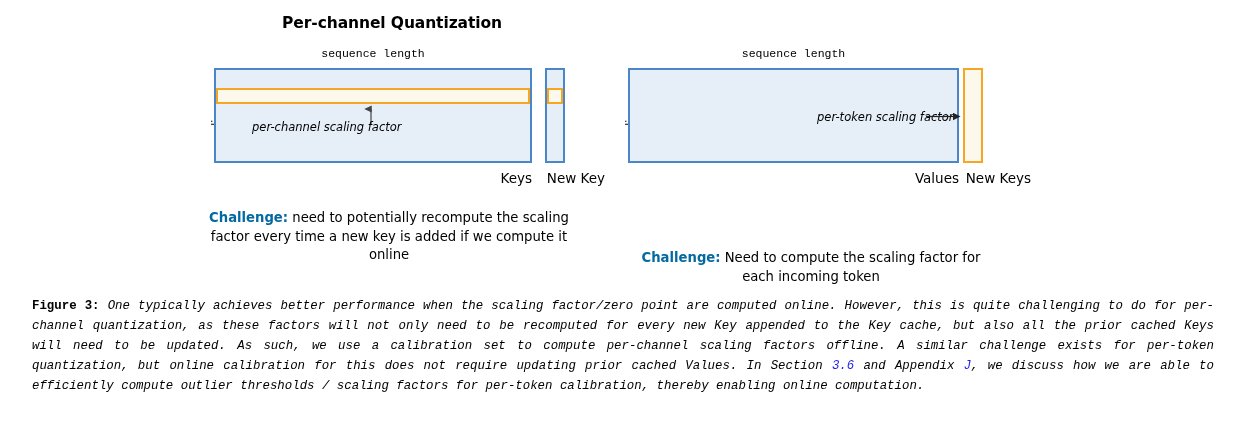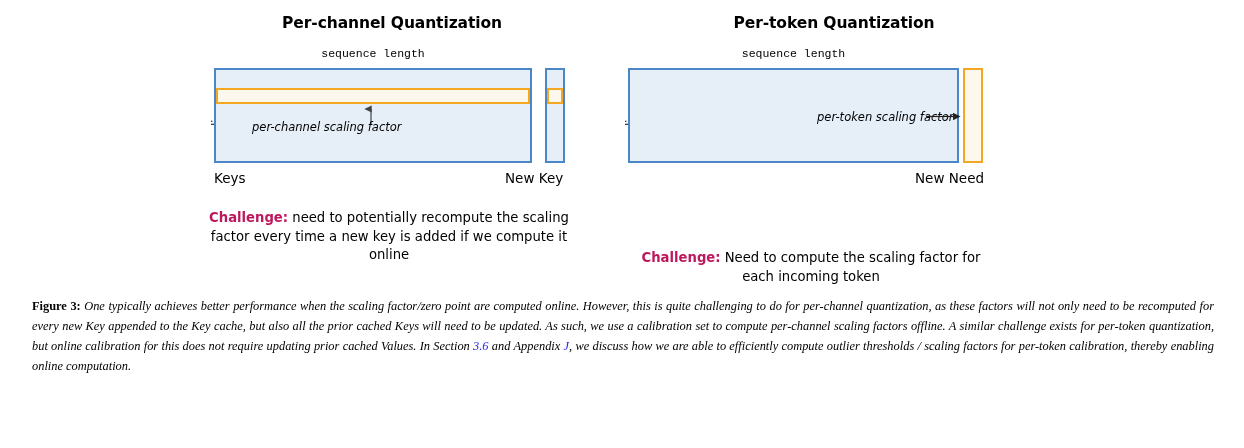--- a/index.html
+++ b/index.html
@@ -79,52 +79,52 @@
     position: absolute;
     box-sizing: border-box;
     border: 2px solid #f5a623;
     background: #fdf8ec;
   }
 
   .caption-under {
     position: absolute;
     font-size: 13.5px;
     white-space: nowrap;
-    text-align: left;
+    text-align: right;
   }
 
   .inner-note {
     position: absolute;
     font-size: 11.5px;
     font-style: italic;
     white-space: nowrap;
   }
 
   
   .arrow-svg { position: absolute; overflow: visible; }
 
   
   .challenge {
     position: absolute;
     text-align: center;
     font-size: 13.2px;
     line-height: 18.5px;
   }
   .challenge b {
-    color: #be185d;
+    color: #0369a1;
     font-weight: bold;
   }
 
   
   .fig-caption {
     position: absolute;
     left: 32px;
     top: 296px;
     width: 1182px;
-    font-family: Liberation Serif, serif;
+    font-family: Liberation Mono, monospace;
     font-size: 12.4px;
     line-height: 20px;
     font-style: italic;
     text-align: justify;
     color: #000;
   }
   .fig-caption .lead {
     font-style: normal;
     font-weight: bold;
   }
@@ -168,43 +168,43 @@
 
     <div class="caption-under" style="left:341px; top:170px; width:100px;">New Key</div>
 
     <div class="challenge" style="left:28px; top:209px; width:394px;">
       <b>Challenge:</b><span> need to potentially recompute the scaling factor every time a new key is added if we compute it online</span>
     </div>
   </div>
 
   <div class="panel" id="panel-right">
 
-    <div class="panel-title" style="left:40px; width:360px;">Per-token Quantization</div>
 
     <div class="seq-label" style="left:14px; width:331px;">sequence length</div>
 
     <div class="dim-label" style="left:10px; top:130px;">dim</div>
 
     <div class="mat" style="left:14px; top:68px; width:331px; height:95px;"></div>
 
     <div class="mat-orange" style="left:349px; top:68px; width:20px; height:95px;"></div>
 
     <div class="inner-note" style="left:170px; top:110px;margin-left:33px;">per-token scaling factor</div>
 
     <svg class="arrow-svg" style="left:312px; top:111px;" width="38" height="16">
       <defs>
         <marker id="ahR" markerWidth="7" markerHeight="7" refX="3.4" refY="3.1" orient="auto" markerUnits="strokeWidth">
           <path d="M0,0 L6.4,3.1 L0,6.2 z" fill="#222"></path>
         </marker>
       </defs>
       <line x1="0" y1="5.5" x2="31" y2="5.5" stroke="#222" stroke-width="1.2" marker-end="url(#ahR)"></line>
     </svg>
 
-
-    <div class="caption-under" style="left:301px; top:170px; width:116px;">New Need</div>
+    <div class="caption-under" style="left:14px; top:170px; width:331px;">Values</div>
+
+    <div class="caption-under" style="left:301px; top:170px; width:116px;">New Keys</div>
 
     <div class="challenge" style="left:22px; top:209px; width:350px;margin-top:40px;">
       <b>Challenge:</b><span> Need to compute the scaling factor for each incoming token</span>
     </div>
   </div>
 </div>
 
 <div class="fig-caption"><span class="lead">Figure 3:</span><span> One typically achieves better performance when the scaling factor/zero point are computed online. However, this is quite challenging to do for per-channel quantization, as these factors will not only need to be recomputed for every new Key appended to the Key cache, but also all the prior cached Keys will need to be updated. As such, we use a calibration set to compute per-channel scaling factors offline. A similar challenge exists for per-token quantization, but online calibration for this does not require updating prior cached Values. In Section </span><span class="xref">3.6</span><span> and Appendix </span><span class="xref">J</span><span>, we discuss how we are able to efficiently compute outlier thresholds / scaling factors for per-token calibration, thereby enabling online computation.</span></div>
 
 </body></html>

